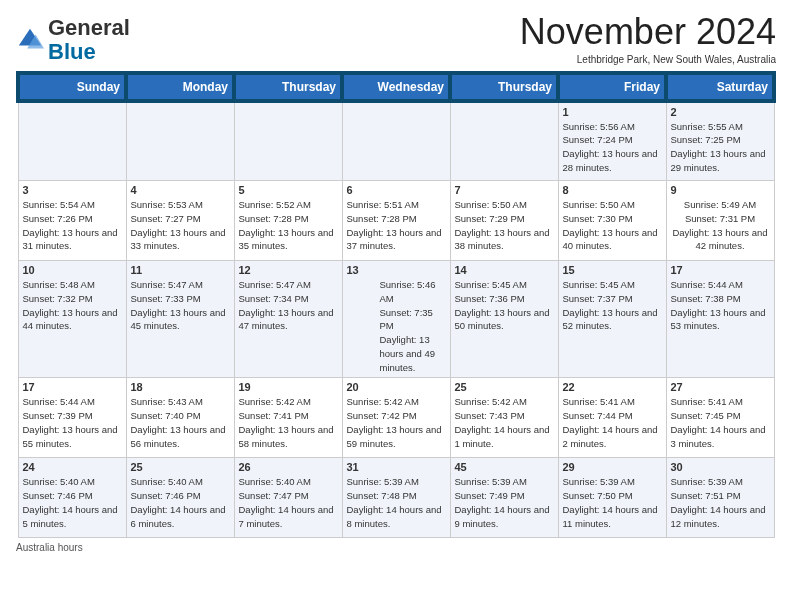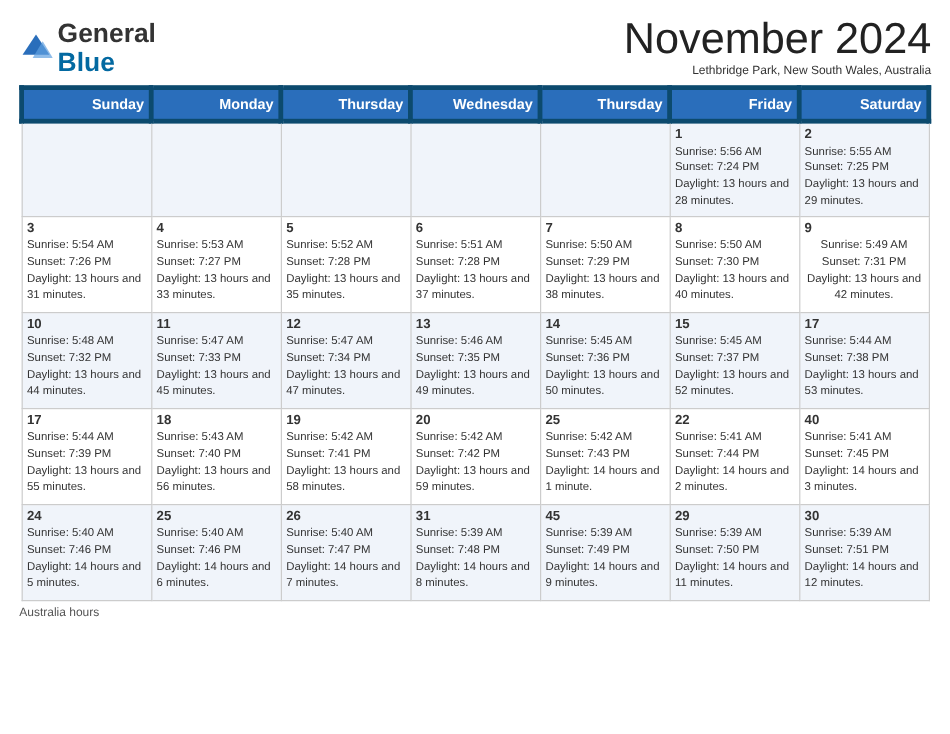--- a/index.html
+++ b/index.html
@@ -208,21 +208,21 @@
 Daylight: 13 hours and 45 minutes.</div>
           </td>
           <td>
             <span class="day-num">12</span>
             <div class="day-info" style="white-space: pre-line;">Sunrise: 5:47 AM
 Sunset: 7:34 PM
 Daylight: 13 hours and 47 minutes.</div>
           </td>
           <td>
             <span class="day-num">13</span>
-            <div class="day-info" style="white-space: pre-line;">Sunrise: 5:46 AM
+            <div class="day-info" style="white-space: pre-line; margin-left: 33px;">Sunrise: 5:46 AM
 Sunset: 7:35 PM
 Daylight: 13 hours and 49 minutes.</div>
           </td>
           <td>
             <span class="day-num">14</span>
             <div class="day-info" style="white-space: pre-line;">Sunrise: 5:45 AM
 Sunset: 7:36 PM
 Daylight: 13 hours and 50 minutes.</div>
           </td>
           <td>
@@ -269,21 +269,21 @@
 Sunset: 7:43 PM
 Daylight: 14 hours and 1 minute.</div>
           </td>
           <td>
             <span class="day-num">22</span>
             <div class="day-info" style="white-space: pre-line;">Sunrise: 5:41 AM
 Sunset: 7:44 PM
 Daylight: 14 hours and 2 minutes.</div>
           </td>
           <td>
-            <span class="day-num">40</span>
+            <span class="day-num">27</span>
             <div class="day-info" style="white-space: pre-line;">Sunrise: 5:41 AM
 Sunset: 7:45 PM
 Daylight: 14 hours and 3 minutes.</div>
           </td>
         </tr>
         <tr>
           <td>
             <span class="day-num">24</span>
             <div class="day-info" style="white-space: pre-line;">Sunrise: 5:40 AM
 Sunset: 7:46 PM

